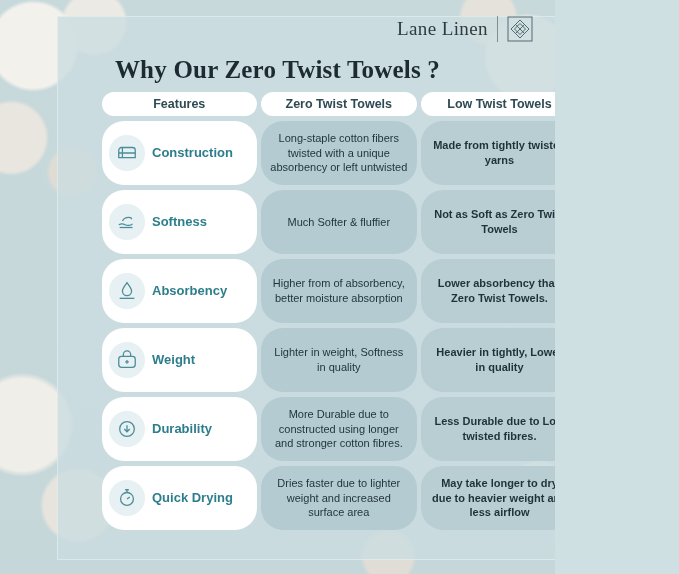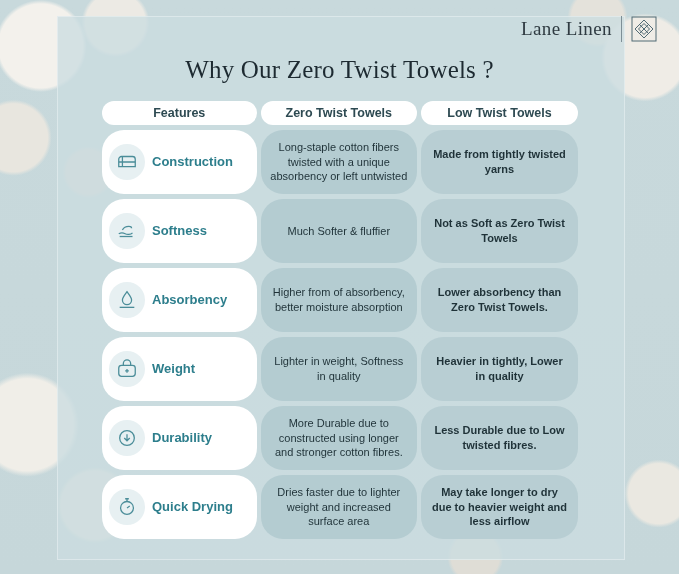--- a/index.html
+++ b/index.html
@@ -8,21 +8,21 @@
   }
   body {
     width: 679px;
     height: 574px;
     font-family: "Liberation Sans", sans-serif;
     background: #cfe0e2;
     overflow: hidden;
   }
   .page {
     position: relative;
-    width: 679px;
+    width: 555px;
     height: 574px;
     background: #c4b5fd;
     overflow: hidden;
   }
   
   .bg {
     position: absolute;
     inset: 0;
     background:
       radial-gradient(circle at 6% 8%, #f3f1ec 0 42px, rgba(243,241,236,0) 46px),
@@ -70,29 +70,29 @@
     height: 26px;
     position: relative;
   }
   .title {
     position: absolute;
     left: 0;
     right: 0;
     top: 56px;
     text-align: center;
     font-family: "Liberation Serif", serif;
-    font-weight: normal;
+    font-weight: bold;
     font-size: 25px;
     color: #1d2a31;
     letter-spacing: .2px;
   }
   table.compare {
     position: absolute;
     left: 98px;
-    top: 96px;
+    top: 87px;
     width: 484px;
     border-collapse: separate;
     border-spacing: 4px 5px;
   }
   table.compare th {
     height: 24px;
     font-size: 12.5px;
     font-weight: bold;
     color: #2e4a52;
     background: #ffffff;

